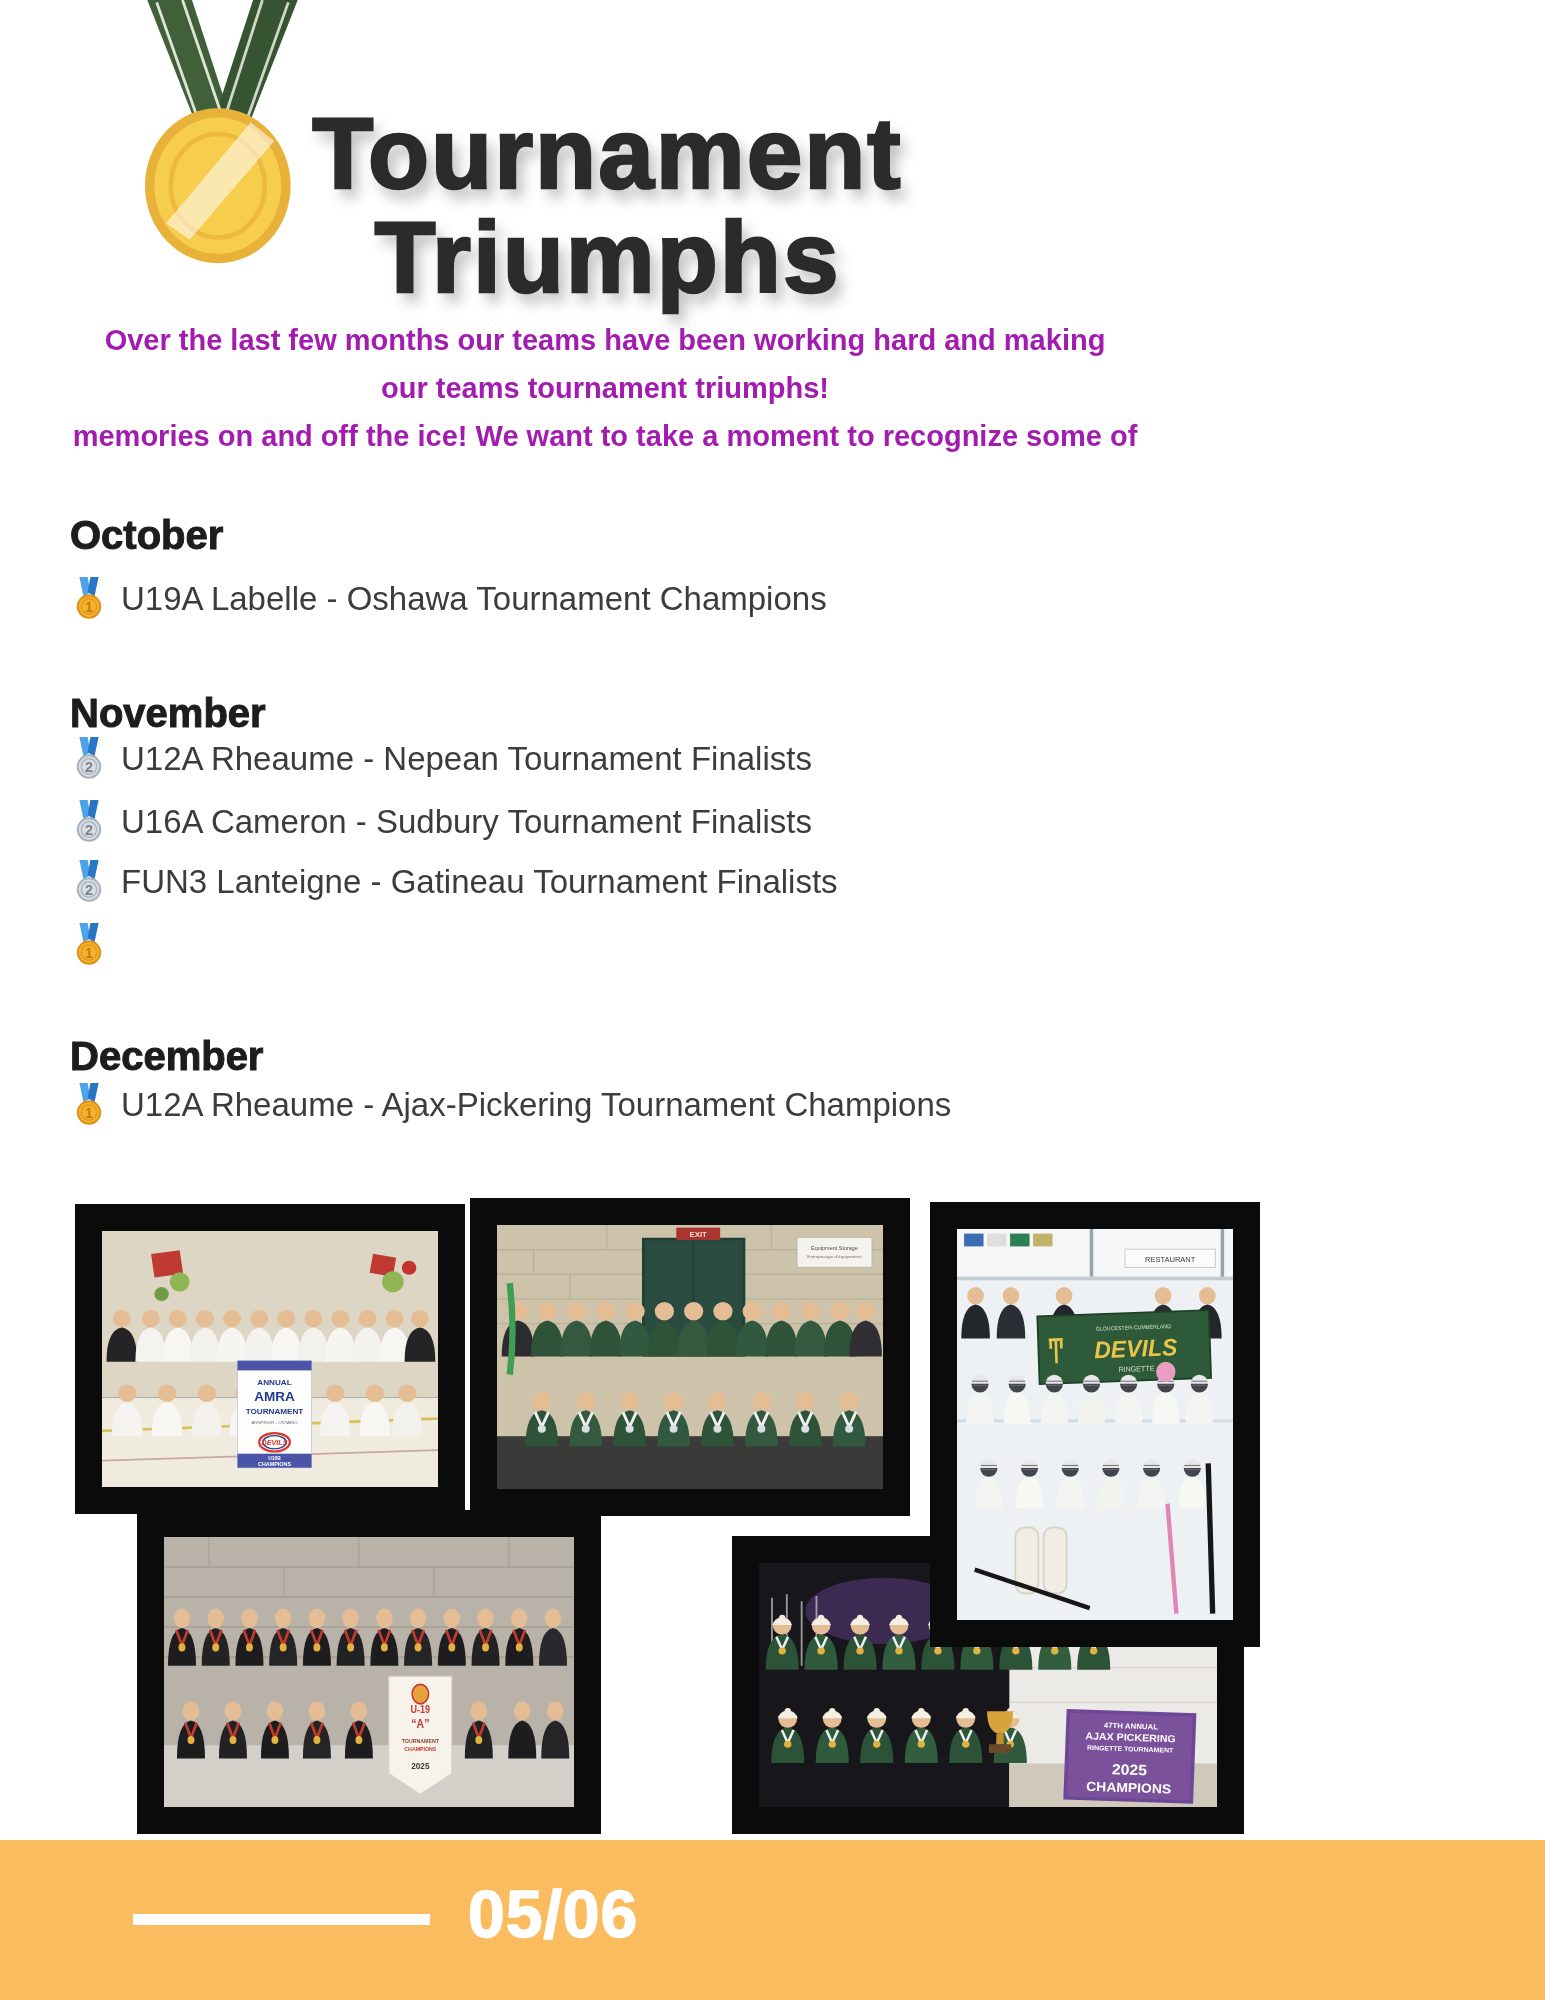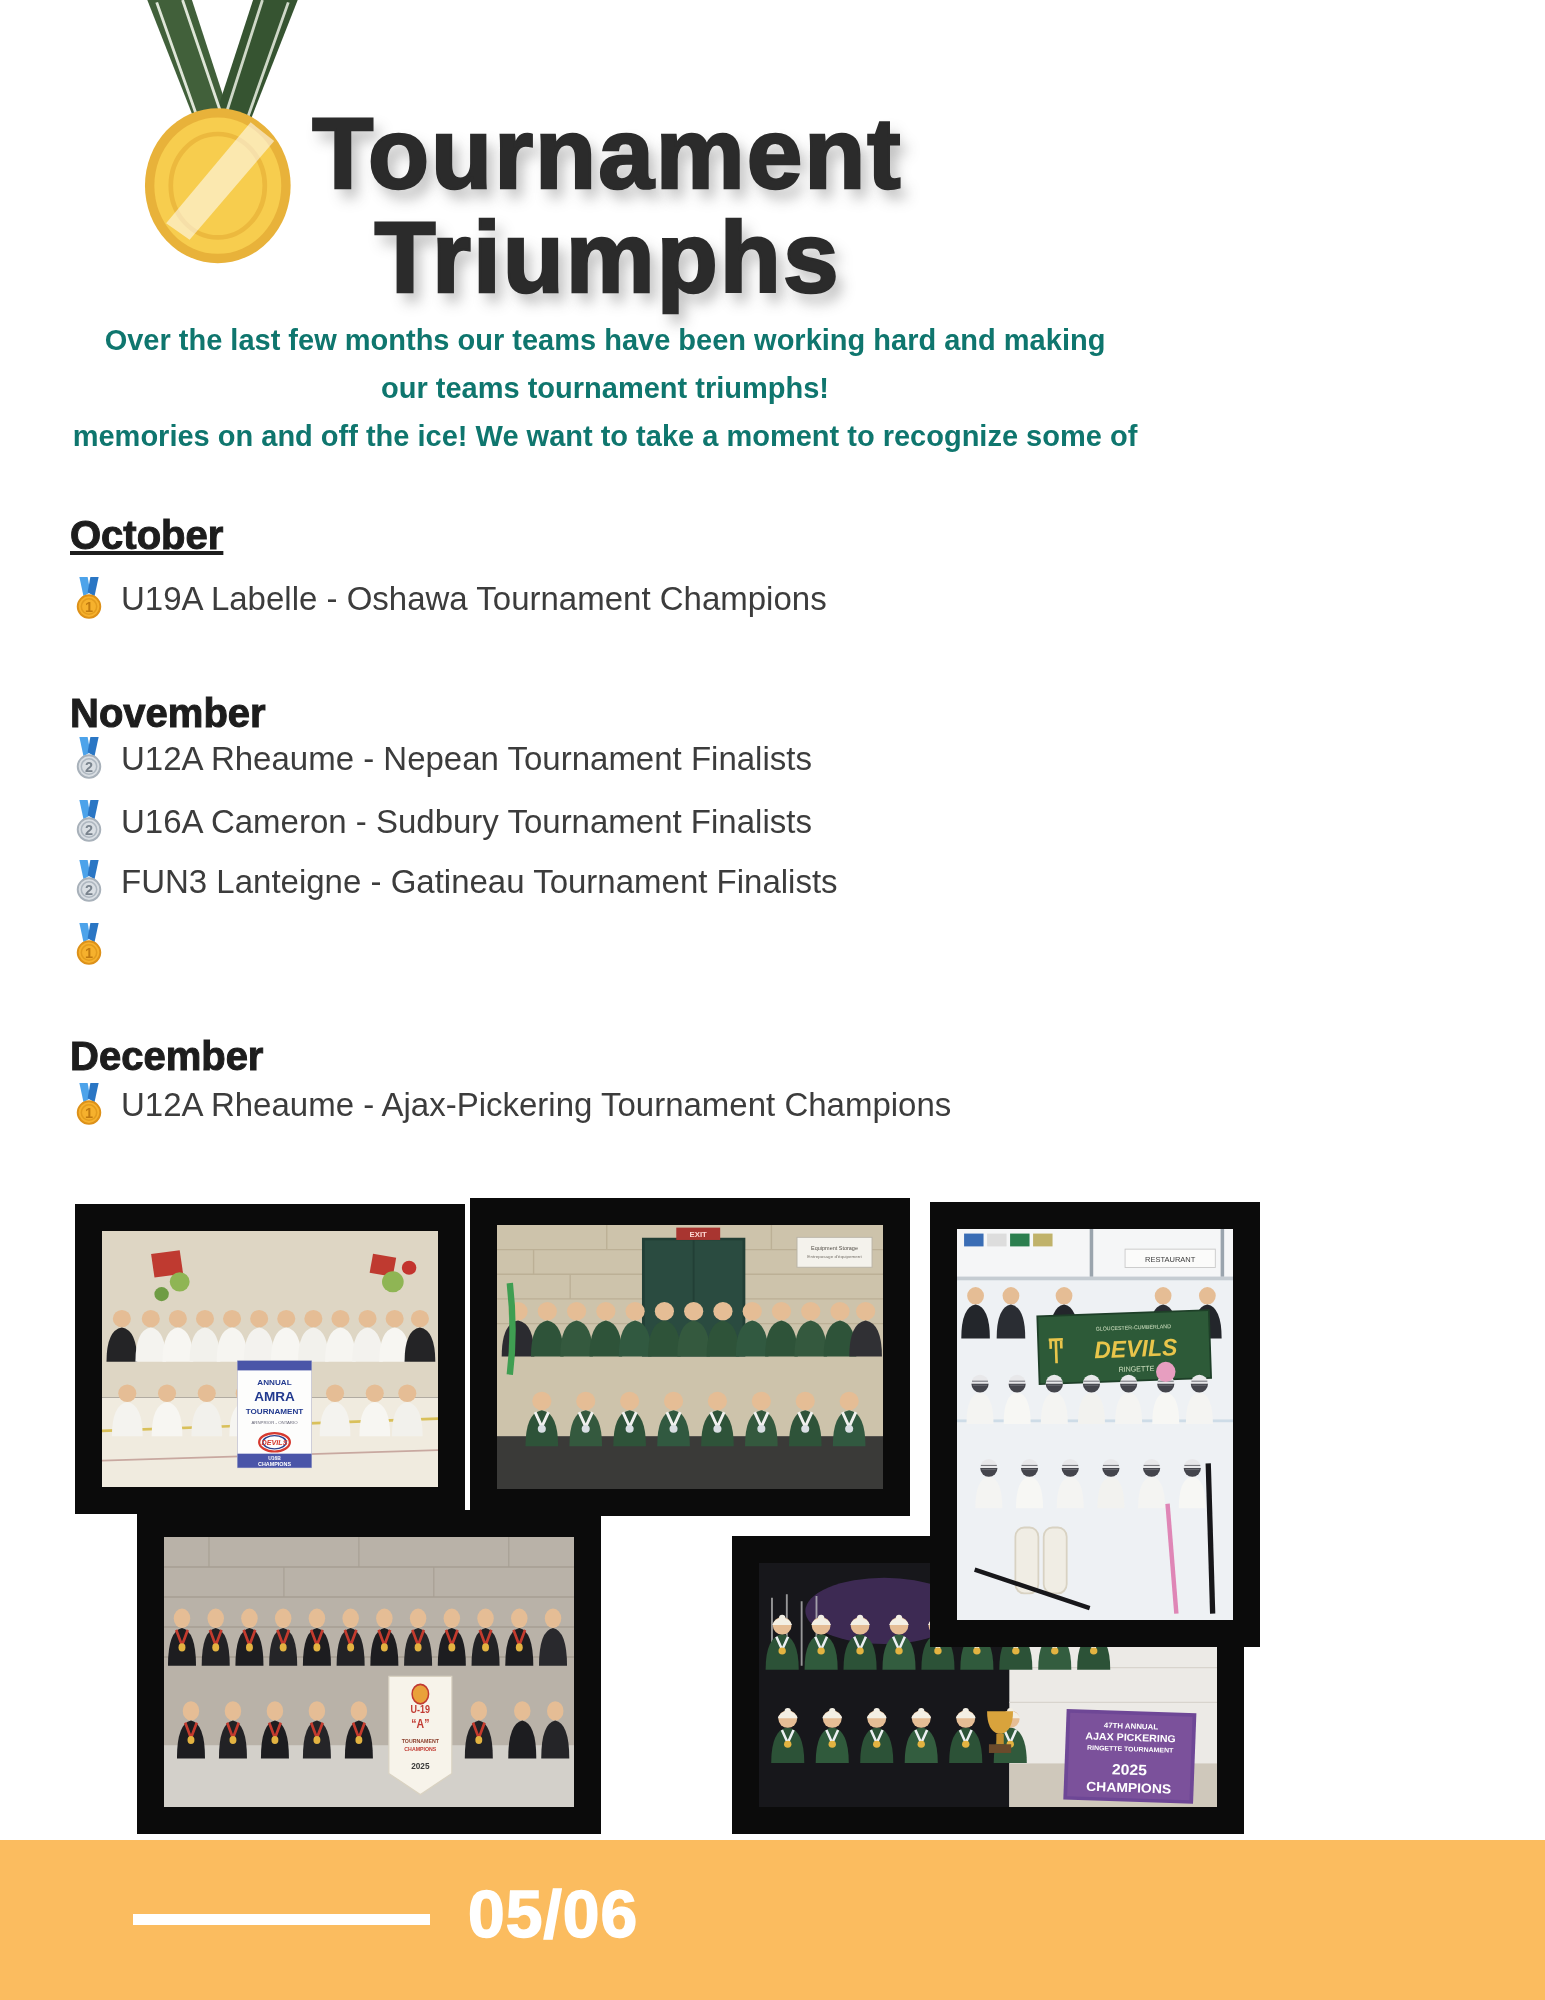--- a/index.html
+++ b/index.html
@@ -8,27 +8,27 @@
 
   
   .hdr-medal{position:absolute;left:105px;top:0;width:235px;height:268px;}
   .title{position:absolute;left:0;top:34px;width:1215px;text-align:center;
          font-size:100px;line-height:104px;font-weight:700;color:#2b2b2b;
          letter-spacing:2px;-webkit-text-stroke:2.5px #2b2b2b;
          text-shadow:7px 10px 14px rgba(60,60,60,.35);}
 
   
   .intro{position:absolute;left:55px;top:316px;width:1100px;text-align:center;
-         font-size:29px;line-height:48px;font-weight:700;color:#0f766e;}
+         font-size:29px;line-height:48px;font-weight:700;color:#a21caf;}
   .intro div{white-space:nowrap;}
 
   
   .sec-heading{position:absolute;left:70px;font-size:40px;font-weight:700;color:#1d1d1d;
                -webkit-text-stroke:1px #1d1d1d;white-space:nowrap;}
-  #h-oct{top:480px;text-decoration:underline;} #h-nov{top:658px;} #h-dec{top:1001px;}
+  #h-oct{top:480px;} #h-nov{top:658px;} #h-dec{top:1001px;}
 
   .list-item{position:absolute;left:72px;height:48px;display:flex;align-items:center;gap:15px;
              font-size:33px;color:#3c3c3c;white-space:nowrap;}
   #it-0{top:575px;} #it-1{top:735px;} #it-2{top:798px;} #it-3{top:858px;} #it-4{top:921px;} #it-5{top:1081px;}
 
   .medal-ico{width:34px;height:44px;flex:0 0 auto;display:block;}
   .medal-ico svg{width:100%;height:100%;display:block;}
   .medal-ico .rib-l{fill:#4da3ea;} .medal-ico .rib-r{fill:#2a76c4;}
   .medal-ico.gold .disc{fill:#f6b12d;stroke:#dd9119;}
   .medal-ico.gold .ring{stroke:#e39c1e;}

